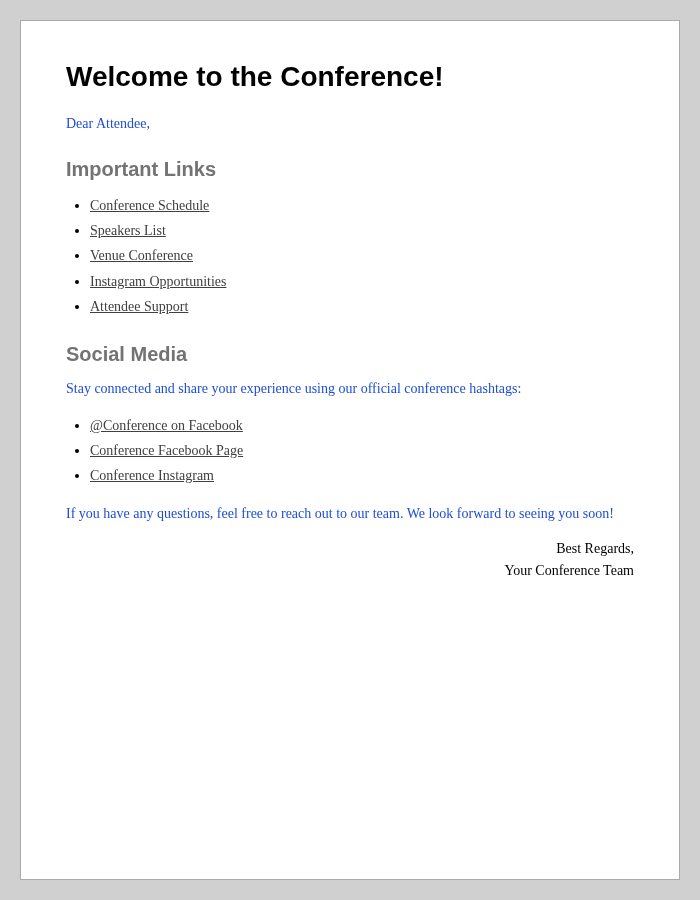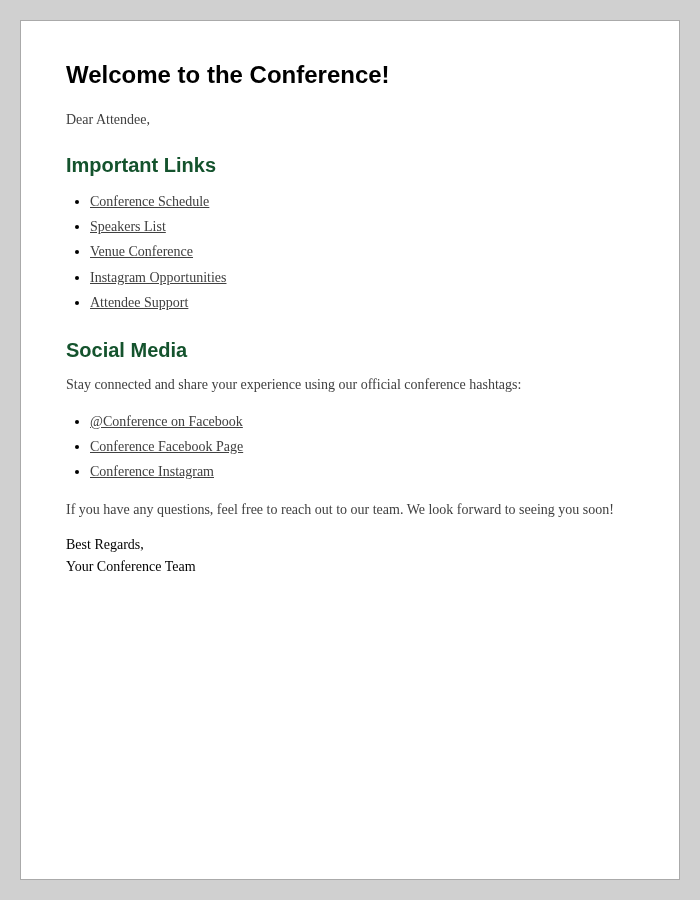--- a/index.html
+++ b/index.html
@@ -20,40 +20,40 @@
 
     .page-container {
       width: 660px;
       min-height: 860px;
       background: #ffffff;
       border: 1px solid #aaa;
       padding: 40px 45px 40px 45px;
     }
 
     h1 {
-      font-size: 24px;
+      font-size: 28px;
       font-weight: bold;
       font-family: Arial, Helvetica, sans-serif;
       margin-bottom: 20px;
       color: #000;
     }
 
     h2 {
       font-size: 20px;
       font-weight: bold;
       font-family: Arial, Helvetica, sans-serif;
       margin-bottom: 12px;
       margin-top: 24px;
-      color: #14532d;
+      color: #737373;
     }
 
     p {
       font-size: 14px;
       line-height: 1.5;
-      color: #404040;
+      color: #1d4ed8;
       margin-bottom: 14px;
     }
 
     ul {
       margin-left: 24px;
       margin-bottom: 14px;
     }
 
     ul li {
       font-size: 14px;
@@ -65,20 +65,21 @@
       color: #404040;
       text-decoration: underline;
     }
 
     .greeting {
       margin-bottom: 14px;
     }
 
     .closing {
       margin-top: 14px;
+      text-align: right;
     }
 
     .closing-line {
       font-size: 14px;
       line-height: 1.6;
       color: #000;
     }
   </style>
 </head>
 <body>

